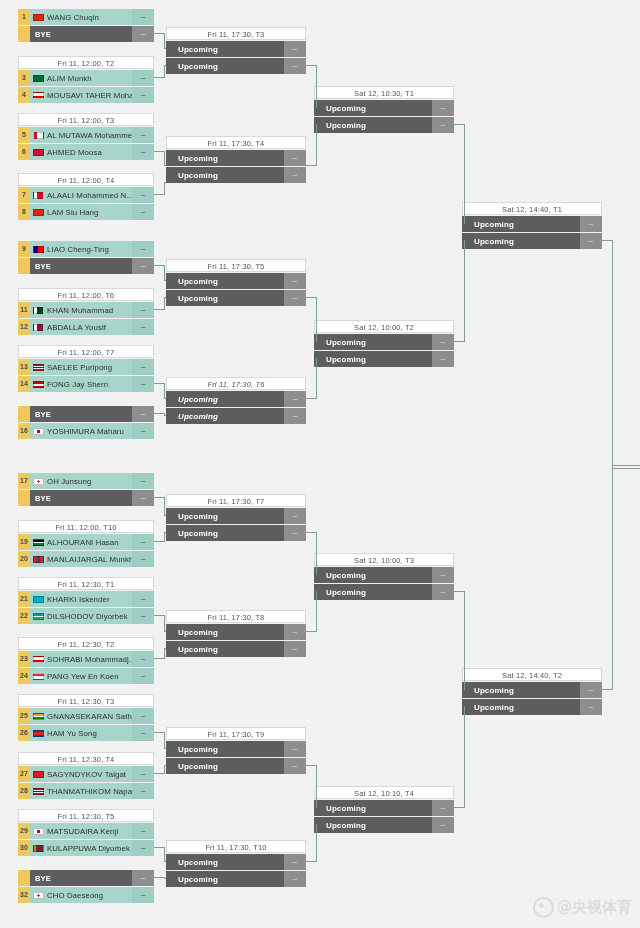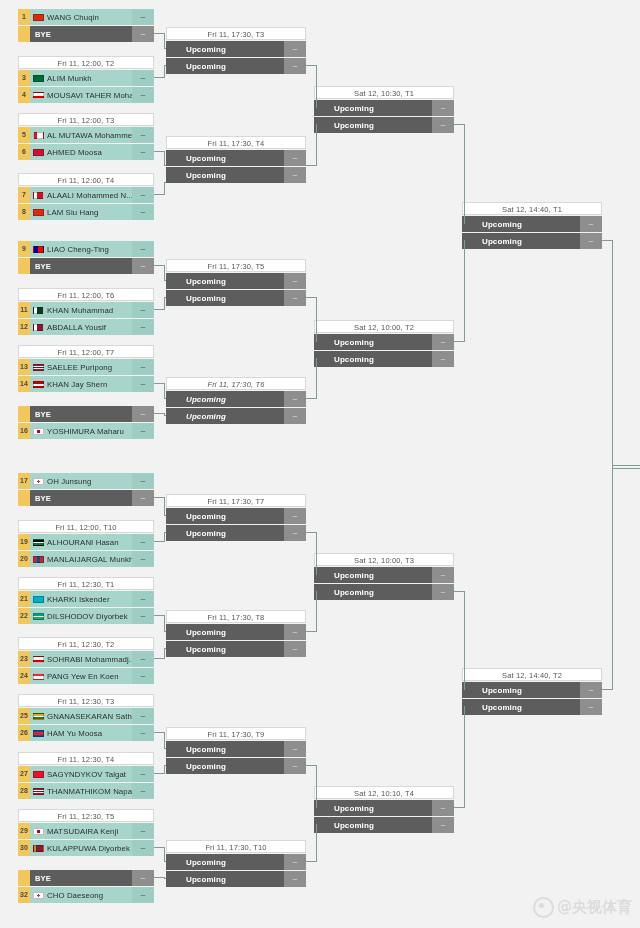--- a/index.html
+++ b/index.html
@@ -64,21 +64,21 @@
     font-size:8px;line-height:16px;
     text-align:center;
   }
 
   
   .row.grey .nm{background:#5d5d5d;color:#ffffff;font-weight:700;font-size:7.6px;}
   .row.grey .sc{background:#8e8e8e;color:#efefef;}
   .row.grey .seed{background:transparent;}
   .row.bye .nm{padding-left:5px;}
 
-  .row.up .nm{background:#5d5d5d;color:#ffffff;font-weight:700;font-size:8px;padding-left:20px;}
+  .row.up .nm{background:#5d5d5d;color:#ffffff;font-weight:700;font-size:8px;padding-left:12px;}
   .row.up .sc{background:#8e8e8e;color:#e8e8e8;}
 
   
   .ln{position:absolute;background:#7d9d95;}
   .ln.v{width:1px;}
   .ln.h{height:1px;}
 
   
   #wm{
     position:absolute;right:8px;bottom:10px;
@@ -226,21 +226,21 @@
         <div class="nm">
           <span class="flag" style="background-image: linear-gradient(rgb(165, 25, 49) 0px, rgb(165, 25, 49) 22%, rgb(244, 245, 248) 22%, rgb(244, 245, 248) 38%, rgb(45, 42, 74) 38%, rgb(45, 42, 74) 62%, rgb(244, 245, 248) 62%, rgb(244, 245, 248) 78%, rgb(165, 25, 49) 78%, rgb(165, 25, 49) 100%);"></span>
           <span>SAELEE Puripong</span>
         </div>
         <div class="sc">–</div>
       </div>
       <div class="row">
         <div class="seed">14</div>
         <div class="nm">
           <span class="flag" style="background-image: linear-gradient(rgb(204, 0, 1) 0px, rgb(204, 0, 1) 14%, rgb(255, 255, 255) 14%, rgb(255, 255, 255) 28%, rgb(204, 0, 1) 28%, rgb(204, 0, 1) 42%, rgb(255, 255, 255) 42%, rgb(255, 255, 255) 56%, rgb(204, 0, 1) 56%, rgb(204, 0, 1) 70%, rgb(255, 255, 255) 70%, rgb(255, 255, 255) 85%, rgb(204, 0, 1) 85%, rgb(204, 0, 1) 100%);"></span>
-          <span>KHAN Jay Shern</span>
+          <span>FONG Jay Shern</span>
         </div>
         <div class="sc">–</div>
       </div>
     </div>
     <div class="match" style="left: 18px; top: 405px; width: 136px;">
       <div style="height: 0px;"></div>
       <div class="row grey bye">
         <div class="seed blank" style="background: rgb(242, 199, 92);"></div>
         <div class="nm">
           <span>BYE</span>
@@ -338,21 +338,21 @@
         <div class="nm">
           <span class="flag" style="background-image: linear-gradient(rgb(255, 153, 51) 0px, rgb(255, 153, 51) 33%, rgb(255, 255, 255) 33%, rgb(255, 255, 255) 66%, rgb(18, 136, 7) 66%, rgb(18, 136, 7) 100%);"></span>
           <span>GNANASEKARAN Sathiy...</span>
         </div>
         <div class="sc">–</div>
       </div>
       <div class="row">
         <div class="seed">26</div>
         <div class="nm">
           <span class="flag" style="background-image: linear-gradient(rgb(2, 79, 162) 0px, rgb(2, 79, 162) 20%, rgb(255, 255, 255) 20%, rgb(255, 255, 255) 27%, rgb(237, 28, 39) 27%, rgb(237, 28, 39) 73%, rgb(255, 255, 255) 73%, rgb(255, 255, 255) 80%, rgb(2, 79, 162) 80%, rgb(2, 79, 162) 100%);"></span>
-          <span>HAM Yu Moosa</span>
+          <span>HAM Yu Song</span>
         </div>
         <div class="sc">–</div>
       </div>
     </div>
     <div class="match" style="left: 18px; top: 752px; width: 136px;">
       <div class="hdr">Fri 11, 12:30, T4</div>
       <div class="row">
         <div class="seed">27</div>
         <div class="nm">
           <span class="flag" style="background-image: linear-gradient(rgb(232, 17, 45), rgb(232, 17, 45));"></span>

